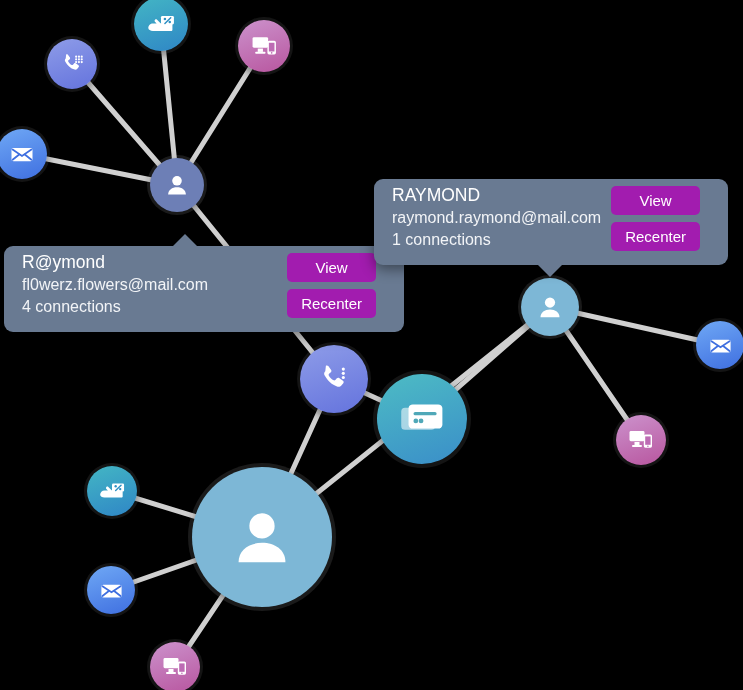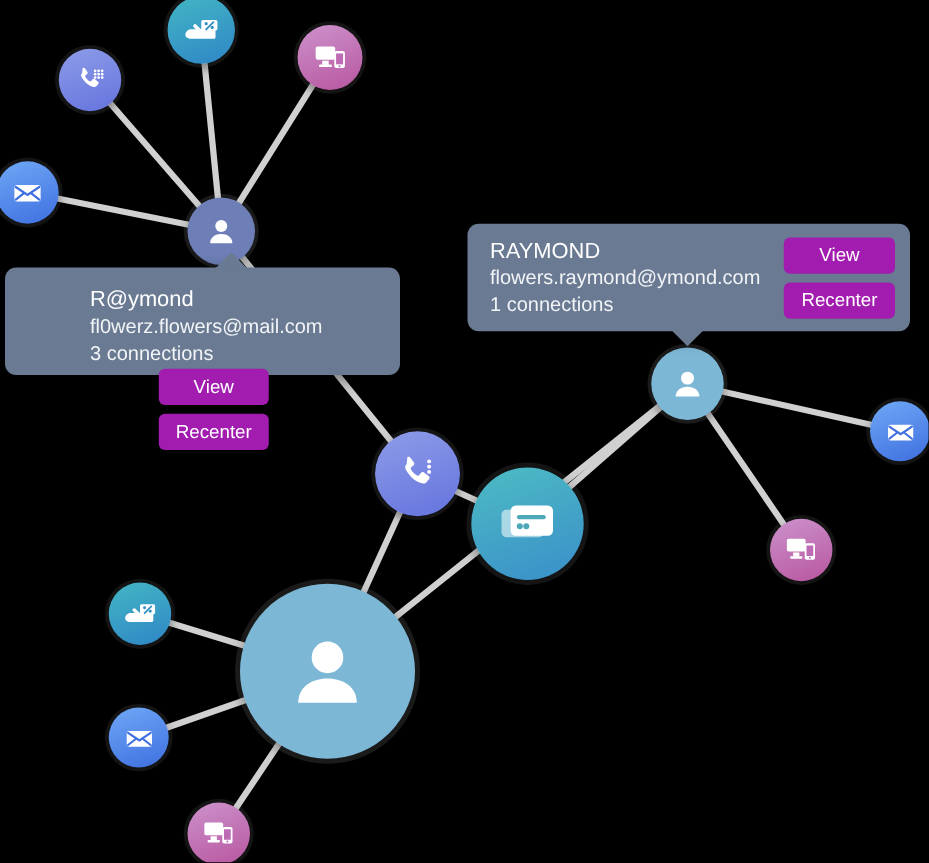--- a/index.html
+++ b/index.html
@@ -74,22 +74,22 @@
     background: linear-gradient(160deg, #4dbcc4 0%, #3a8ec9 100%);
     box-shadow: 0 0 0 4px rgba(255,255,255,0.08), 0 3px 10px rgba(0,0,0,0.5);
   }
 
   
   .tooltip {
     position: absolute;
     background: #697a92;
     border-radius: 9px;
     display: flex;
-    align-items: center;
-    padding: 14px 12px 14px 18px;
+    align-items: flex-end;
+    padding: 14px 28px 14px 18px;
     box-sizing: border-box;
     box-shadow: 0 4px 14px rgba(0,0,0,0.45);
   }
   .tooltip-info {
     flex: 1 1 auto;
     min-width: 0;
   }
   .tt-name {
     color: #ffffff;
     font-size: 17.5px;
@@ -321,38 +321,38 @@
         <rect x="1.5" y="4" width="15" height="10.2" rx="1.4"></rect>
         <rect x="6.5" y="15" width="5" height="3.2"></rect>
         <rect x="4" y="18" width="10" height="1.9" rx="0.9"></rect>
         <rect x="15.8" y="7.5" width="8.2" height="13.2" rx="1.6"></rect>
         <rect x="17.2" y="9.4" width="5.4" height="8.4" fill="#bd6bb4"></rect>
         <circle cx="19.9" cy="19.2" r="0.8" fill="#bd6bb4"></circle>
       </svg>
     </span>
   </div>
 
-  <div class="tooltip" style="left:4px; top:214px; width:316px; height:86px;flex-direction:column;">
+  <div class="tooltip" style="left:4px; top:246px; width:400px; height:86px;">
     <div class="tt-arrow up" style="left:168px;"></div>
     <div class="tooltip-info">
       <div class="tt-name">R@ymond</div>
       <div class="tt-email">fl0werz.flowers@mail.com</div>
-      <div class="tt-conn">3 connections</div>
+      <div class="tt-conn">4 connections</div>
     </div>
     <div class="tooltip-actions">
       <button class="tt-btn">View</button>
       <button class="tt-btn">Recenter</button>
     </div>
   </div>
 
   <div class="tooltip" style="left:374px; top:179px; width:354px; height:86px;">
     <div class="tt-arrow down" style="left:163px;"></div>
     <div class="tooltip-info">
       <div class="tt-name">RAYMOND</div>
-      <div class="tt-email">flowers.raymond@ymond.com</div>
+      <div class="tt-email">raymond.raymond@mail.com</div>
       <div class="tt-conn">1 connections</div>
     </div>
     <div class="tooltip-actions">
       <button class="tt-btn">View</button>
       <button class="tt-btn">Recenter</button>
     </div>
   </div>
 
 </div>
 

